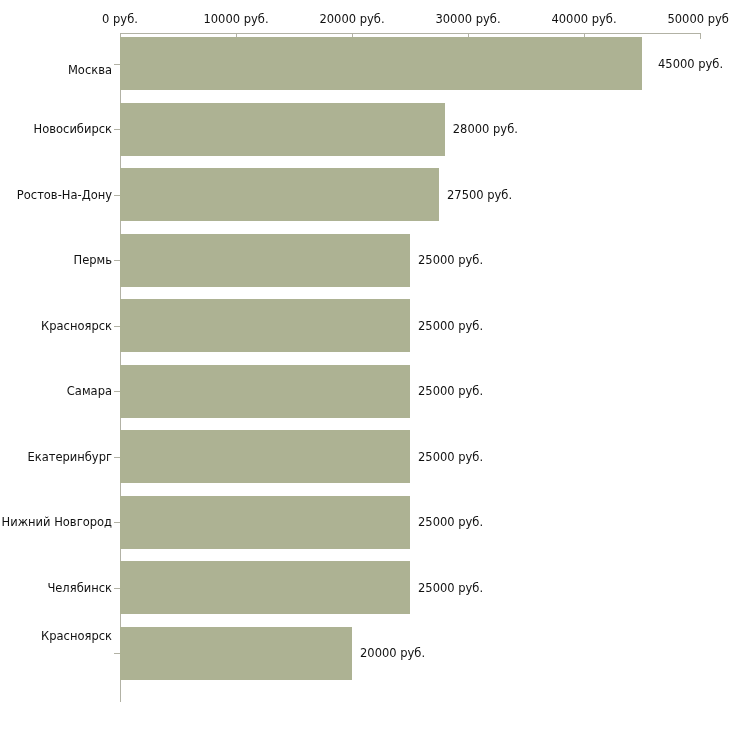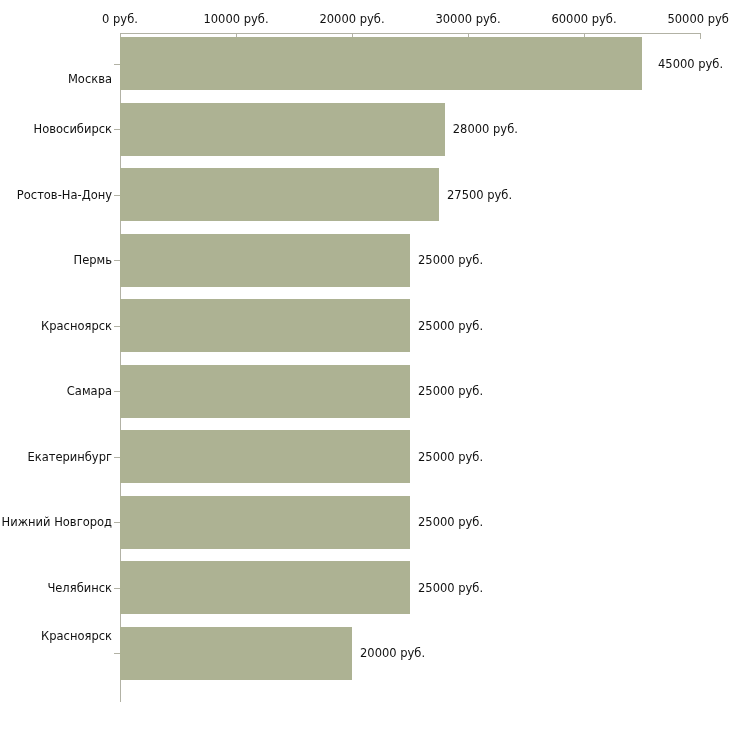--- a/index.html
+++ b/index.html
@@ -95,38 +95,38 @@
   <div id="xticks">
       <div class="tick-x" style="left: 120px;"></div>
       <div class="tick-label-x" style="left: 120px;">0 руб.</div>
       <div class="tick-x" style="left: 236px;"></div>
       <div class="tick-label-x" style="left: 236px;">10000 руб.</div>
       <div class="tick-x" style="left: 352px;"></div>
       <div class="tick-label-x" style="left: 352px;">20000 руб.</div>
       <div class="tick-x" style="left: 468px;"></div>
       <div class="tick-label-x" style="left: 468px;">30000 руб.</div>
       <div class="tick-x" style="left: 584px;"></div>
-      <div class="tick-label-x" style="left: 584px;">60000 руб.</div>
+      <div class="tick-label-x" style="left: 584px;">40000 руб.</div>
       <div class="tick-x" style="left: 700px;"></div>
       <div class="tick-label-x" style="left: 700px;">50000 руб.</div>
     </div>
   <div id="yticks">
       <div class="tick-y" style="top: 64px;"></div>
       <div class="tick-y" style="top: 129px;"></div>
       <div class="tick-y" style="top: 195px;"></div>
       <div class="tick-y" style="top: 260px;"></div>
       <div class="tick-y" style="top: 326px;"></div>
       <div class="tick-y" style="top: 391px;"></div>
       <div class="tick-y" style="top: 457px;"></div>
       <div class="tick-y" style="top: 522px;"></div>
       <div class="tick-y" style="top: 588px;"></div>
       <div class="tick-y" style="top: 653px;"></div>
     </div>
   <div id="catlabels">
-      <div class="cat-label" style="top: 79px;">Москва</div>
+      <div class="cat-label" style="top: 70px;">Москва</div>
       <div class="cat-label" style="top: 129px;">Новосибирск</div>
       <div class="cat-label" style="top: 194.5px;">Ростов-На-Дону</div>
       <div class="cat-label" style="top: 260px; text-align: center;">Пермь</div>
       <div class="cat-label" style="top: 325.5px;">Красноярск</div>
       <div class="cat-label" style="top: 391px;">Самара</div>
       <div class="cat-label" style="top: 456.5px;">Екатеринбург</div>
       <div class="cat-label" style="top: 522px;">Нижний Новгород</div>
       <div class="cat-label" style="top: 587.5px;">Челябинск</div>
       <div class="cat-label" style="top: 636px;">Красноярск</div>
     </div>

